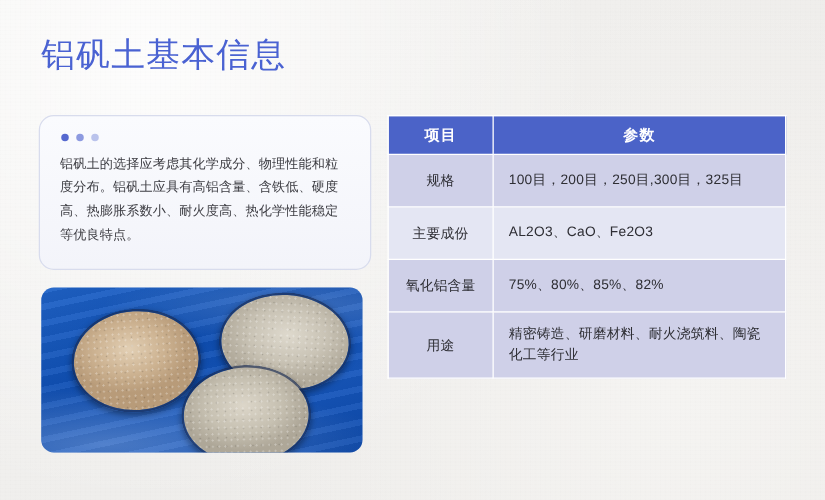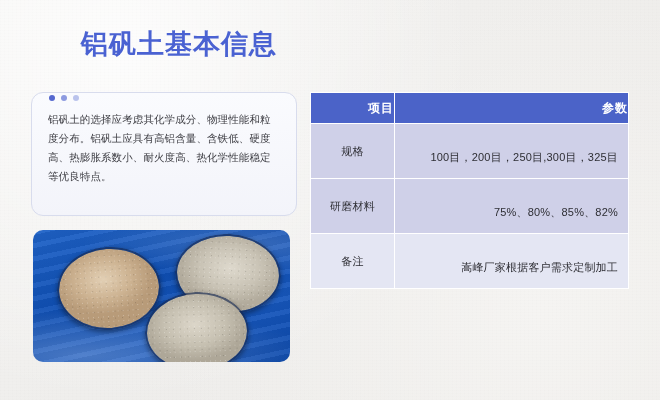--- a/index.html
+++ b/index.html
@@ -35,39 +35,38 @@
       repeating-linear-gradient(90deg, rgba(0,0,0,0.010) 0px, rgba(0,0,0,0.010) 1px, rgba(255,255,255,0) 1px, rgba(255,255,255,0) 4px);
   }
 
   
   .page-title {
     position: absolute;
     left: 33px;
     top: 27px;
     font-size: 27px;
     line-height: 34px;
-    font-weight: bold;
+    font-weight: normal;
     color: #4a62d2;
     letter-spacing: 1px;
     white-space: nowrap;
-    margin-left: 48px;
   }
 
   
   .intro-card {
     position: absolute;
     left: 31px;
     top: 92px;
     width: 266px;
     height: 124px;
     box-sizing: border-box;
     background: linear-gradient(180deg, #fafbfe 0%, #f3f4fa 100%);
     border: 1px solid #d8dced;
     border-radius: 12px;
-    padding: 0 16px 10px 16px;
+    padding: 12px 16px 10px 16px;
   }
   .dots {
     display: flex;
     gap: 6px;
     align-items: center;
     margin: 2px 0 9px 1px;
   }
   .dot {
     width: 6px;
     height: 6px;
@@ -182,39 +181,39 @@
     border: 1px solid #ffffff;
     padding: 0;
     vertical-align: middle;
   }
   .spec-table thead th {
     background: #4b63c8;
     color: #ffffff;
     font-size: 12px;
     font-weight: bold;
     height: 30px;
-    text-align: right;
+    text-align: center;
     letter-spacing: 1px;
   }
   .spec-table tbody td {
     font-size: 11px;
     color: #2e2e34;
     height: 33px;
     letter-spacing: 0.2px;
   }
   .spec-table tbody tr.odd td  { background: #cfd0e8; }
   .spec-table tbody tr.even td { background: #e4e6f3; }
 
   .spec-table td.k {
     text-align: center;
     padding: 4px 2px;
   }
   .spec-table td.v {
-    text-align: right;
-    padding: 17px 10px 4px 12px;
+    text-align: left;
+    padding: 4px 10px 4px 12px;
     line-height: 17px;
   }
   .spec-table tr.tall td { height: 44px; }
 </style>
 </head>
 <body>
 
 <div class="slide">
 
   <div class="page-title">铝矾土基本信息</div>
@@ -259,24 +258,28 @@
       <tr>
         <th>项目</th>
         <th>参数</th>
       </tr>
     </thead>
     <tbody>
       <tr class="odd">
         <td class="k">规格</td>
         <td class="v">100目，200目，250目,300目，325目</td>
       </tr>
+      <tr class="even">
+        <td class="k">主要成份</td>
+        <td class="v">AL2O3、CaO、Fe2O3</td>
+      </tr>
       <tr class="odd">
-        <td class="k">研磨材料</td>
+        <td class="k">氧化铝含量</td>
         <td class="v">75%、80%、85%、82%</td>
       </tr>
-      <tr class="even">
-        <td class="k">备注</td>
-        <td class="v">嵩峰厂家根据客户需求定制加工</td>
+      <tr class="odd tall">
+        <td class="k">用途</td>
+        <td class="v">精密铸造、研磨材料、耐火浇筑料、陶瓷化工等行业</td>
       </tr>
     </tbody>
   </table>
 
 </div>
 
 </body></html>

